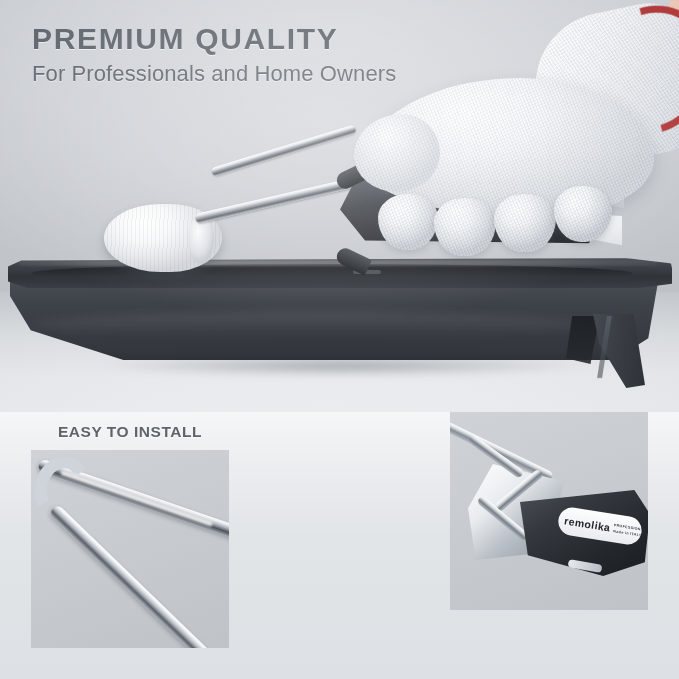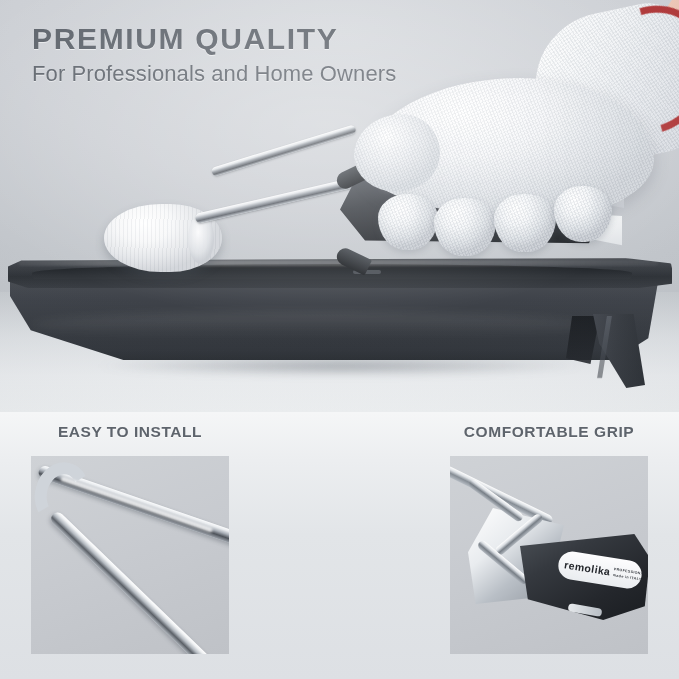--- a/index.html
+++ b/index.html
@@ -249,21 +249,21 @@
   
   .features {
     position:absolute; left:0; top:412px; width:679px; height:267px;
     background:linear-gradient(180deg,#f5f6f7 0%, #eceef0 18%, #e2e5e8 46%, #dde0e4 100%);
   }
   .feat-grid {
     position:absolute; left:0; top:0; width:679px; height:267px;
     display:flex; justify-content:space-between; padding:0 31px;
   }
   .feat {
-    width:198px; display:flex; flex-direction:column; align-items:center;gap:6px;
+    width:198px; display:flex; flex-direction:column; align-items:center;
   }
   .feat-label {
     margin-top:11px; margin-bottom:9px;
     font-size:15.5px; font-weight:bold; letter-spacing:0.035em;
     color:#5e646c; white-space:nowrap;
     text-shadow:0 1px 0 rgba(255,255,255,0.6);
   }
   .feat-img {
     position:relative; width:198px; height:198px; overflow:hidden;
     background:linear-gradient(160deg,#cfd2d6 0%, #c7cacf 50%, #bfc2c7 100%);
@@ -465,21 +465,20 @@
         <div class="feat-label">EASY TO INSTALL</div>
         <div class="feat-img">
           <div class="p1-bar-a"></div>
           <div class="p1-bend"></div>
           <div class="p1-bar-b"></div>
           <div class="p1-gloss"></div>
         </div>
       </div>
 
       <div class="feat">
-        <div class="feat-label">COMFORTABLE GRIP</div>
         <div class="feat-img">
           <div class="p2-wire-top"></div>
           <div class="p2-blade"></div>
           <div class="p2-zig">
               <i></i>
               <i></i>
               <i></i>
             </div>
           <div class="p2-grip"></div>
           <div class="p2-pill">

